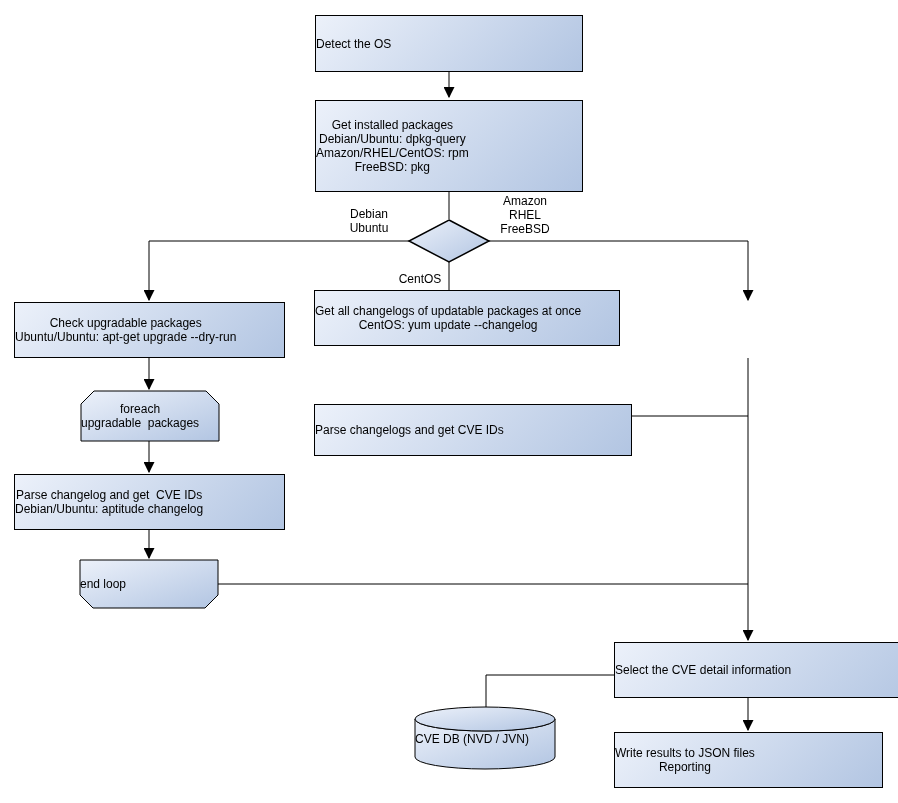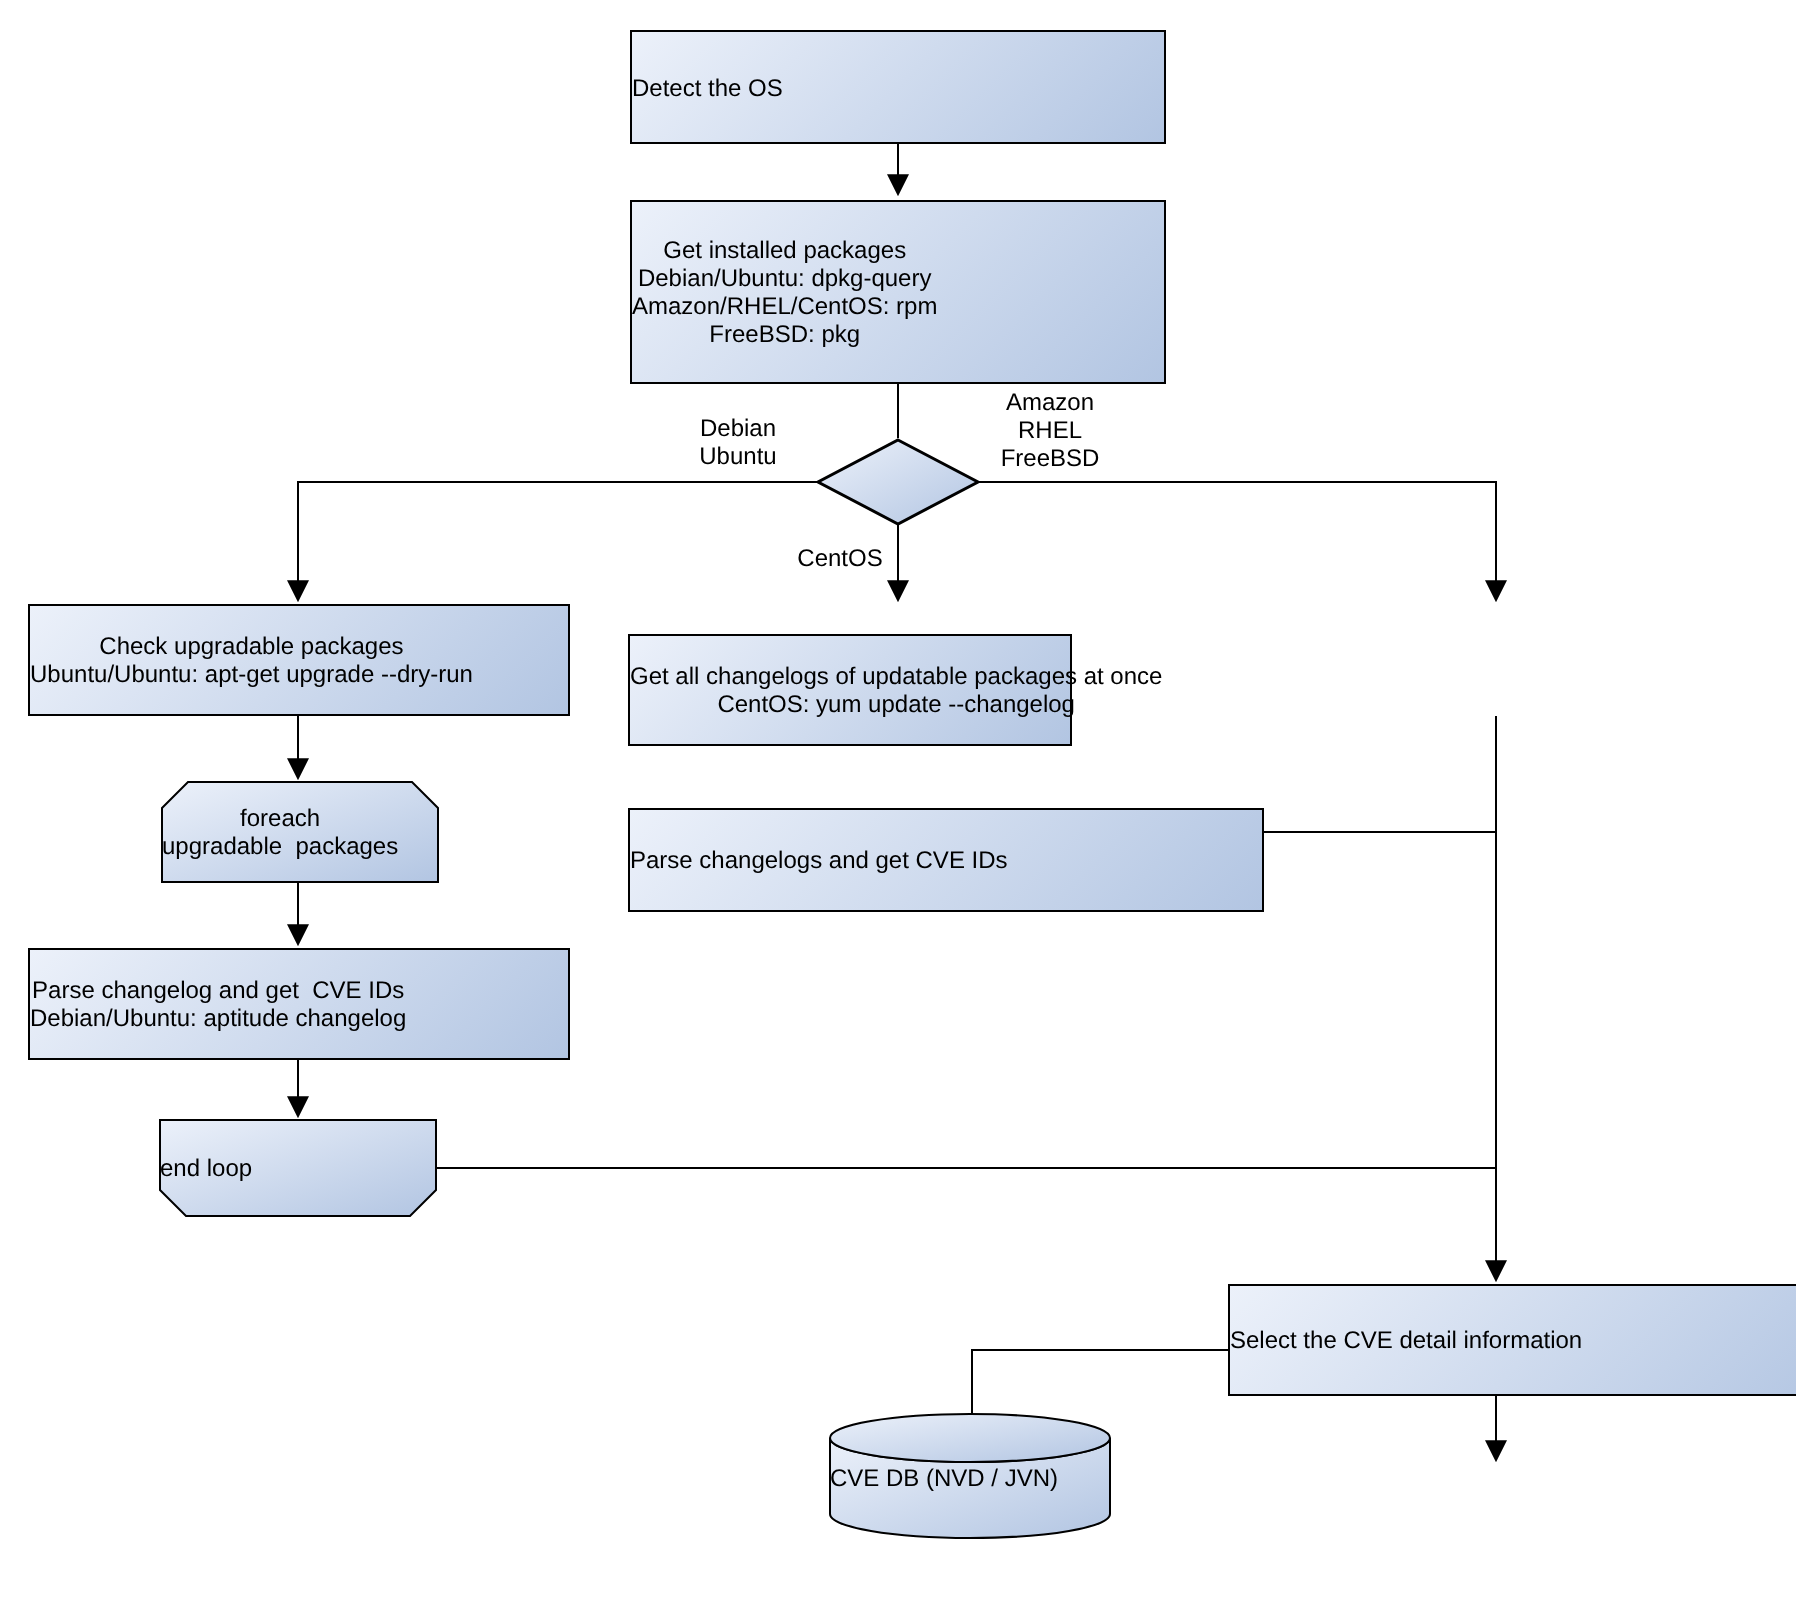--- a/index.html
+++ b/index.html
@@ -68,34 +68,38 @@
   <div class="node rect" style="left:14px;top:302px;width:271px;height:56px">
     <span class="lbl">Check upgradable packages
 Ubuntu/Ubuntu: apt-get upgrade --dry-run</span>
   </div>
 
   <div class="node rect" style="left:14px;top:474px;width:271px;height:56px">
     <span class="lbl">Parse changelog and get  CVE IDs
 Debian/Ubuntu: aptitude changelog</span>
   </div>
 
-  <div class="node rect" style="left:314px;top:317px;width:222px;height:56px">
+  <div class="node rect" style="left:314px;top:290px;width:306px;height:56px">
     <span class="lbl">Get all changelogs of updatable packages at once
 CentOS: yum update --changelog</span>
   </div>
 
   <div class="node rect" style="left:314px;top:404px;width:318px;height:52px">
     <span class="lbl">Parse changelogs and get CVE IDs</span>
   </div>
 
 
   <div class="node rect" style="left:614px;top:642px;width:313px;height:56px">
     <span class="lbl">Select the CVE detail information</span>
   </div>
 
+  <div class="node rect" style="left:614px;top:732px;width:269px;height:56px">
+    <span class="lbl">Write results to JSON files
+Reporting</span>
+  </div>
 
   <div class="node overlay" style="left:81px;top:391px;width:164px;height:50px">
     <span class="lbl">foreach
 upgradable  packages</span>
   </div>
 
   <div class="node overlay" style="left:80px;top:560px;width:138px;height:48px">
     <span class="lbl">end loop</span>
   </div>
 

